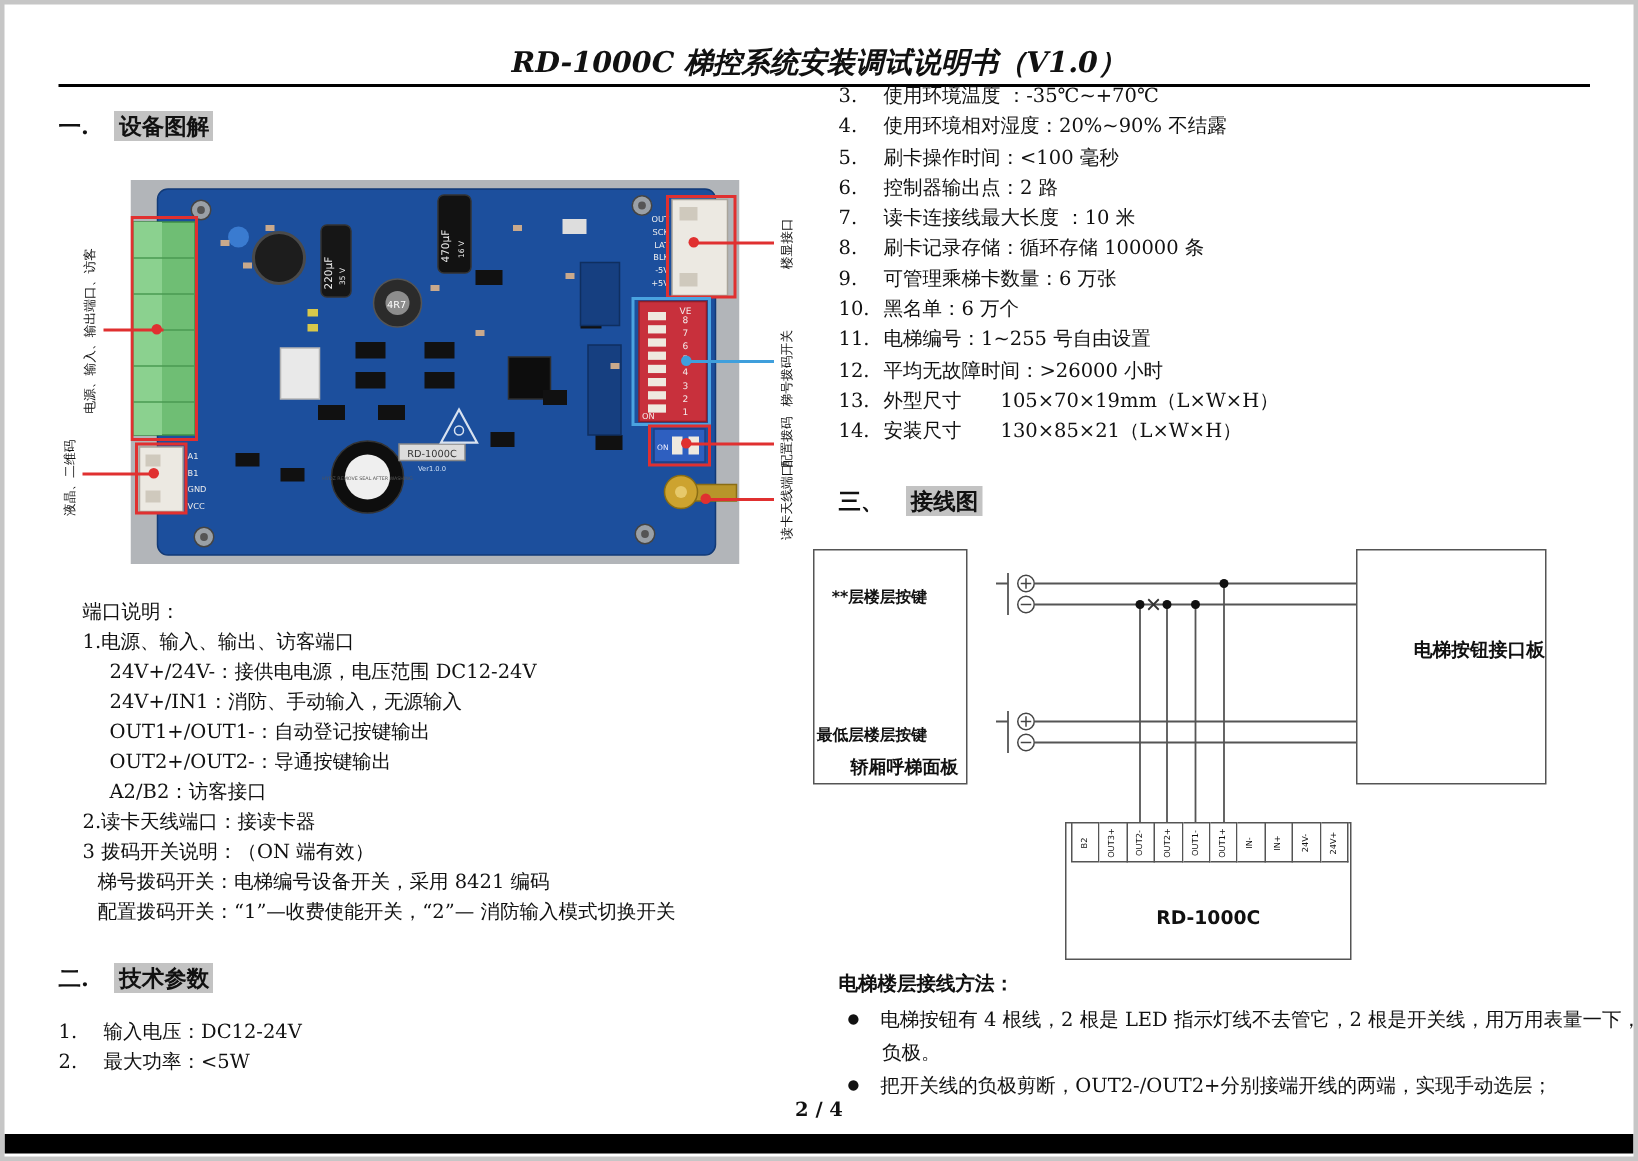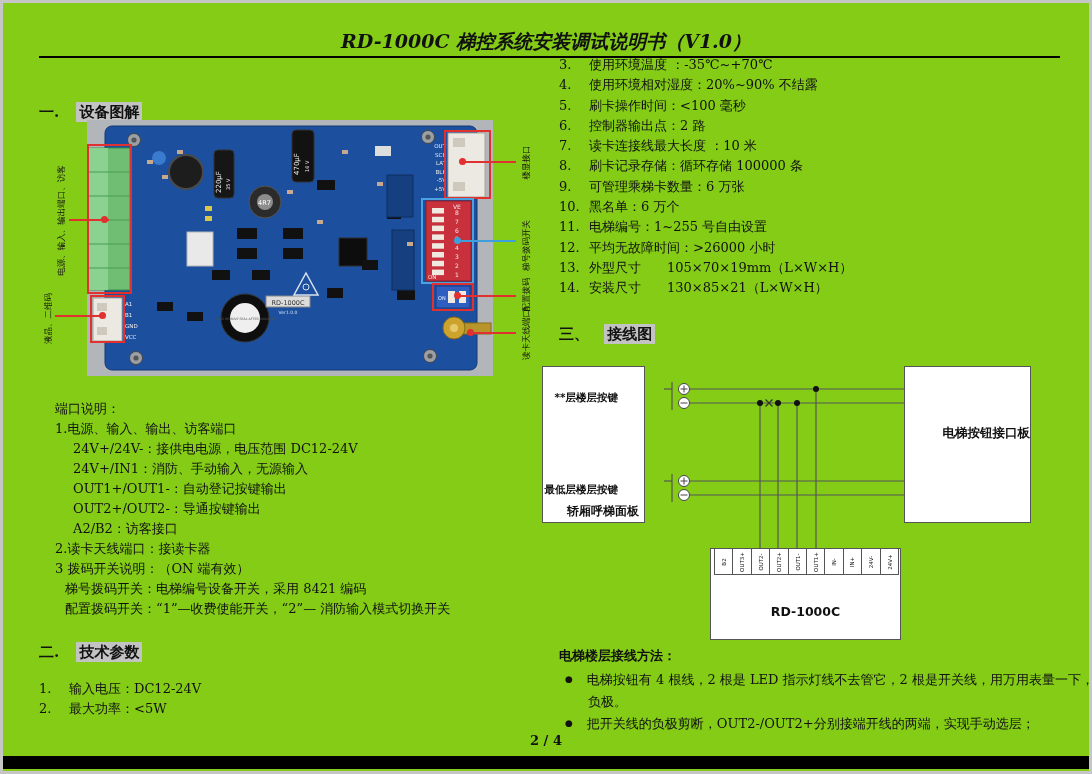--- a/index.html
+++ b/index.html
@@ -1,16 +1,16 @@
 <!DOCTYPE html>
 <html><head>
 <meta charset="utf-8">
 <style>
   html,body{margin:0;padding:0;background:#888;}
-  #page{position:relative;width:1092px;height:774px;background:#84cc16;
+  #page{position:relative;width:1092px;height:774px;background:#ffffff;
         border:3px solid #c6c6c6;box-sizing:border-box;overflow:hidden;
         font-family:"DejaVu Serif","Liberation Serif",serif;color:#111;}
   .abs{position:absolute;}
   .title{font-size:19px;font-weight:bold;font-style:italic;white-space:nowrap;}
   .rule{background:#000;height:2px;}
   .h1{font-size:15px;font-weight:bold;white-space:nowrap;}
   .hl{background:#c3c3c3;padding:1px 3px;}
   .body13{font-size:13px;white-space:nowrap;}
   .ports div{height:20px;line-height:20px;font-size:13px;white-space:nowrap;}
   .ind1{padding-left:18px;}
@@ -37,21 +37,21 @@
   svg text{font-family:"DejaVu Sans","Liberation Sans",sans-serif;}
 </style>
 </head>
 <body>
 
 <div id="page">
 
   <div class="abs title" style="left:0;right:0;top:26px;text-align:center;">RD-1000C 梯控系统安装调试说明书（V1.0）</div>
   <div class="abs rule" style="left:36px;top:53px;width:1021px;"></div>
 
-  <div class="abs h1" style="left:36px;top:72px;margin-top:28px;">
+  <div class="abs h1" style="left:36px;top:72px;">
     <span>一.</span>
     <span style="padding-left:12px;"></span>
     <span class="hl">设备图解</span>
   </div>
 
   <div class="abs" style="left:84px;top:117px;width:460px;height:256px;z-index:1;">
     <svg width="406" height="256" viewBox="0 0 406 256">
       <rect x="0" y="0" width="406" height="256" fill="#b2b5b9"></rect>
       <rect x="18" y="6" width="372" height="244" rx="7" fill="#1c4f9d" stroke="#123a77"></rect>
       <g>

